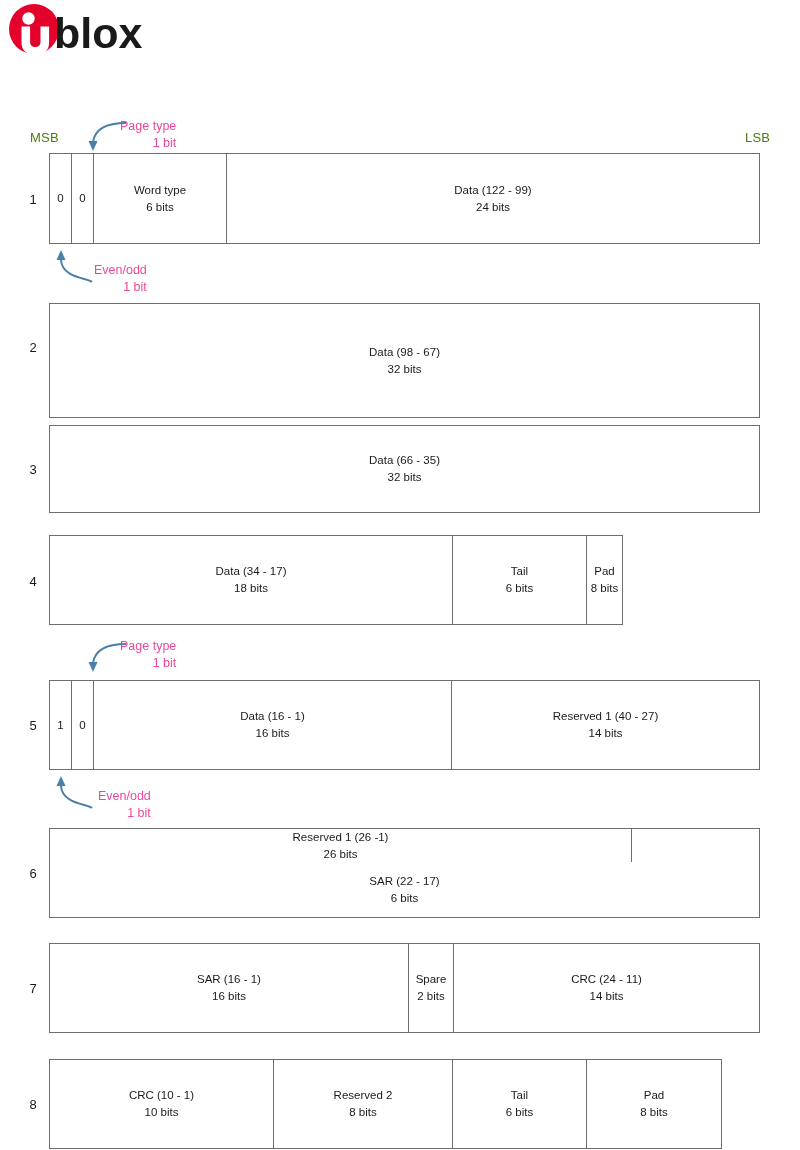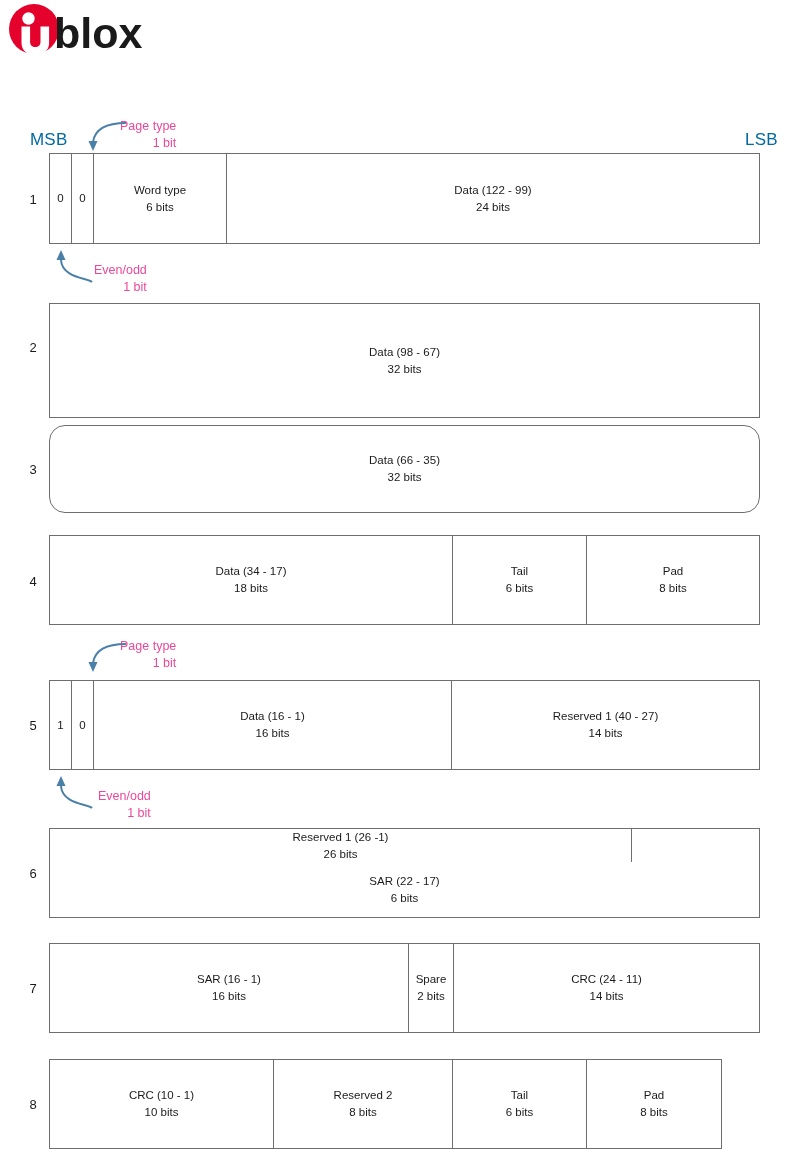--- a/index.html
+++ b/index.html
@@ -30,23 +30,23 @@
   #diagram {
     position: absolute;
     left: 0;
     top: 0;
     width: 800px;
     height: 1150px;
   }
 
   .edge-label {
     position: absolute;
-    font-size: 17px;
+    font-size: 13px;
     letter-spacing: 0.2px;
-    color: #0369a1;
+    color: #4d7c0f;
     white-space: nowrap;
   }
 
   .row-index {
     position: absolute;
     font-size: 13px;
     color: #1a1a1a;
     width: 18px;
     text-align: center;
   }
@@ -154,29 +154,29 @@
 
   <div class="row-index" style="left:24px; top:340px;">2</div>
   <div class="word-row" style="left:49px; top:303px; width:711px; height:115px;">
     <div class="cell" style="flex:1;">
       <span class="l1">Data (98 - 67)</span>
       <span class="l2">32 bits</span>
     </div>
   </div>
 
   <div class="row-index" style="left:24px; top:462px;">3</div>
-  <div class="word-row" style="left:49px; top:425px; width:711px; height:88px;border-radius:16px;">
+  <div class="word-row" style="left:49px; top:425px; width:711px; height:88px;">
     <div class="cell" style="flex:1;">
       <span class="l1">Data (66 - 35)</span>
       <span class="l2">32 bits</span>
     </div>
   </div>
 
   <div class="row-index" style="left:24px; top:574px;">4</div>
-  <div class="word-row" style="left:49px; top:535px; width:711px; height:90px;">
+  <div class="word-row" style="left:49px; top:535px; width:574px; height:90px;">
     <div class="cell" style="width:403px;">
       <span class="l1">Data (34 - 17)</span>
       <span class="l2">18 bits</span>
     </div>
     <div class="cell" style="width:134px;">
       <span class="l1">Tail</span>
       <span class="l2">6 bits</span>
     </div>
     <div class="cell" style="flex:1;">
       <span class="l1">Pad</span>

